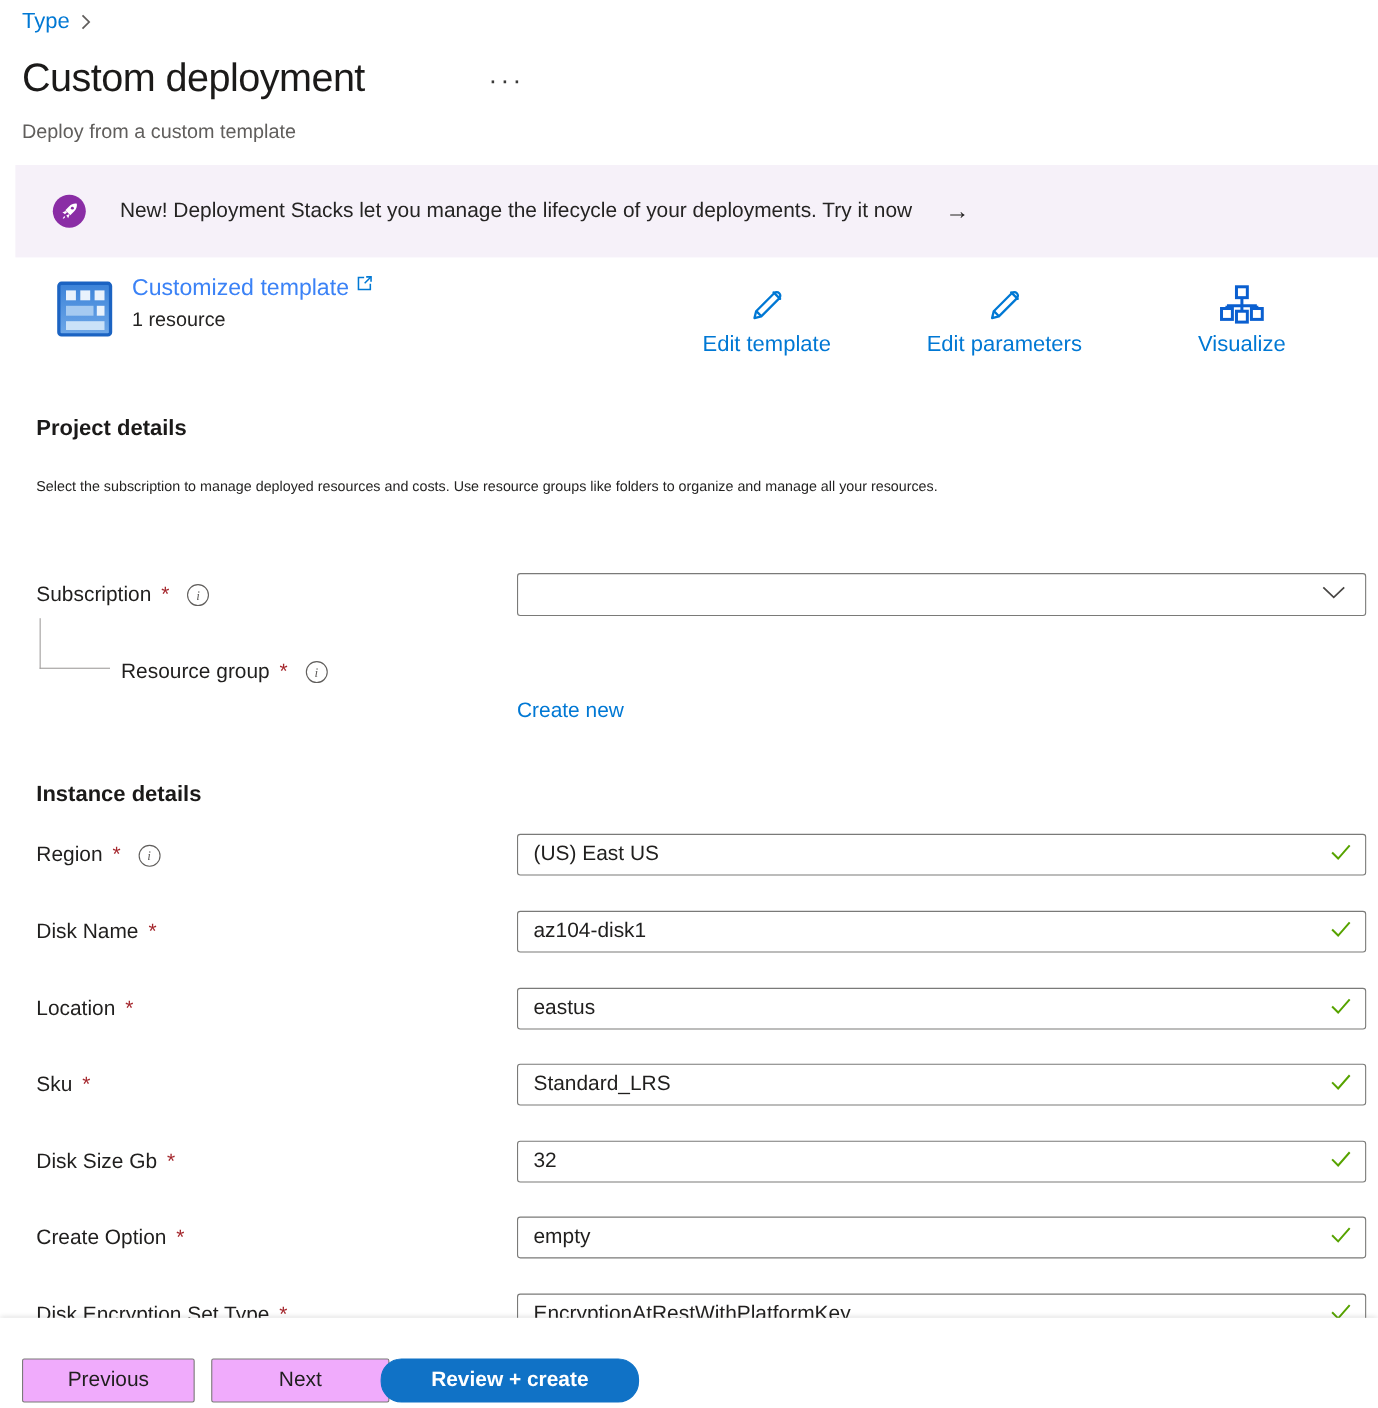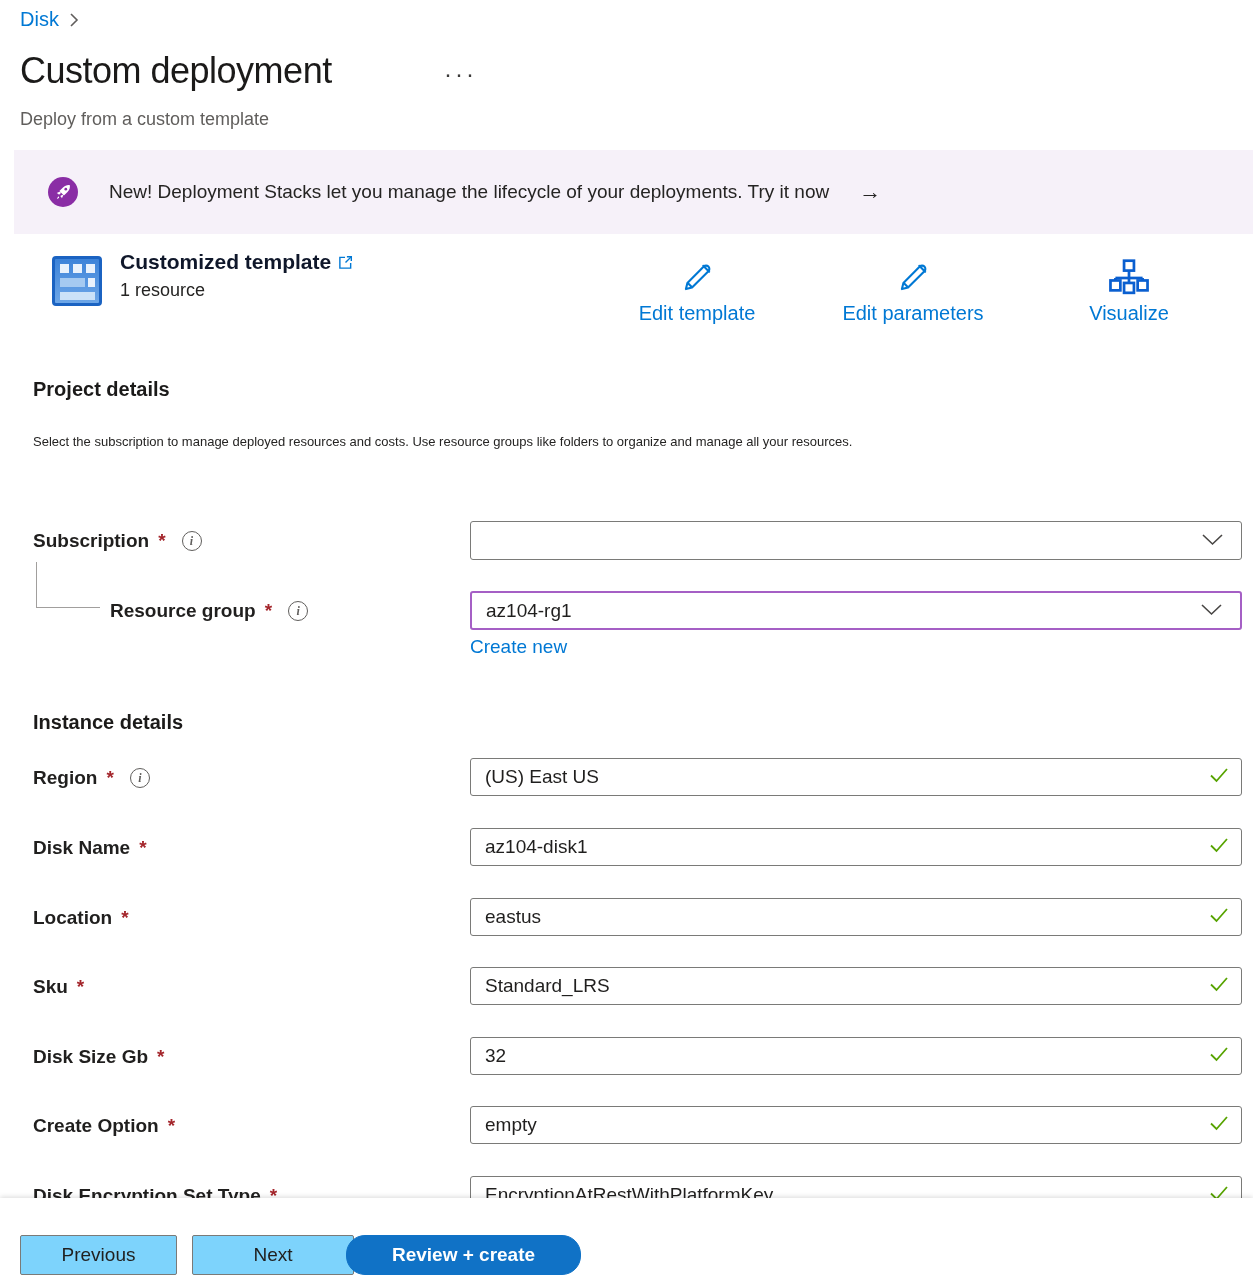--- a/index.html
+++ b/index.html
@@ -15,64 +15,64 @@
   .ellipsis-btn{position:absolute;left:444px;top:62px;font-size:24px;letter-spacing:3px;color:#3b3a39;cursor:pointer;line-height:1;}
   .subtitle{position:absolute;left:20px;top:109px;font-size:18px;color:#605E5C;}
   
   .banner{position:absolute;left:14px;top:150px;width:1239px;height:84px;background:#F6F1F9;display:flex;align-items:center;padding-left:34px;box-sizing:border-box;cursor:pointer;gap:16px;}
   .rocket-circle{width:30px;height:30px;border-radius:50%;background:#8A2DA5;display:flex;align-items:center;justify-content:center;flex:0 0 auto;}
   .banner-text{margin-left:15px;font-size:19px;color:#252423;}
   .banner-arrow{margin-left:14px;font-size:22px;color:#252423;line-height:1;}
   
   .tpl-icon{position:absolute;left:50px;top:254px;}
   .tpl-text{position:absolute;left:120px;top:250px;}
-  .tpl-link{font-size:21px;color:#0f172a;text-decoration:none;cursor:pointer;display:inline-flex;align-items:center;gap:7px;font-weight:bold;}
+  .tpl-link{font-size:21px;color:#3b82f6;text-decoration:none;cursor:pointer;display:inline-flex;align-items:flex-start;gap:7px;}
   .tpl-count{font-size:18px;color:#252423;margin-top:6px;}
   
   .actions{position:absolute;left:589px;top:256px;width:648px;display:flex;}
   .action{width:216px;display:flex;flex-direction:column;align-items:center;cursor:pointer;}
   .action .icon-wrap{height:44px;display:flex;align-items:center;justify-content:center;}
   .action .action-label{font-size:20px;color:#0078D4;margin-top:2px;}
   
   .section-heading{position:absolute;left:33px;font-size:20px;font-weight:700;color:#1b1a19;}
   .description{position:absolute;left:33px;top:426px;width:1150px;font-size:13px;line-height:31px;color:#252423;}
   
-  .field-label{position:absolute;left:33px;font-size:19px;color:#201F1E;display:flex;align-items:center;gap:6px;font-weight:bold;}
+  .field-label{position:absolute;left:33px;font-size:19px;color:#201F1E;display:flex;align-items:center;gap:6px;}
   .req{color:#A4262C;margin-left:3px;}
   .info{width:18px;height:18px;border-radius:50%;border:1px solid #605E5C;color:#605E5C;
         display:inline-flex;align-items:center;justify-content:center;font-size:12px;font-style:italic;
         font-family:"Liberation Serif",serif;margin-left:10px;cursor:pointer;flex:0 0 auto;}
   .fbox{position:absolute;left:470px;width:772px;height:38px;border:1px solid #7a7a78;border-radius:3px;
         background:#fff;display:flex;align-items:center;box-sizing:border-box;padding:0 44px 0 14px;cursor:text;}
   .fbox .fval{font-size:19px;color:#201F1E;white-space:nowrap;}
   .fbox .check{position:absolute;right:12px;top:50%;transform:translateY(-50%);}
   .dropdown{cursor:pointer;}
   .dropdown .chev{position:absolute;right:18px;top:50%;transform:translateY(-50%);}
   .rg-focus{border:2px solid #A55FC5;}
   .connector{position:absolute;left:36px;top:562px;width:63px;height:45px;border-left:1px solid #a19f9d;border-bottom:1px solid #a19f9d;}
   .create-new{position:absolute;left:470px;top:636px;font-size:19px;color:#0078D4;text-decoration:none;cursor:pointer;}
   .irow{position:absolute;left:0;width:100%;height:40px;}
   .irow .field-label{top:9px;}
   .irow .fbox{top:0;}
   
   .footer{position:absolute;left:0;top:1198px;width:100%;height:82px;background:#fff;box-shadow:0 -1px 5px rgba(0,0,0,0.15);}
   .btn{position:absolute;top:37px;height:40px;border-radius:2px;font-size:19px;display:flex;align-items:center;justify-content:center;cursor:pointer;box-sizing:border-box;font-family:"Liberation Sans",sans-serif;}
-  .btn-secondary{background:#7dd3fc;border:1px solid #7a7a78;color:#201F1E;}
+  .btn-secondary{background:#f0abfc;border:1px solid #7a7a78;color:#201F1E;}
   .btn-primary{background:#1072C6;border:1px solid #1072C6;color:#fff;font-weight:700;}
   #btn-previous{left:20px;width:157px;}
   #btn-next{left:192px;width:162px;}
   #btn-review{left:346px;width:235px;border-radius:19px;}
 </style>
 </head>
 <body>
 
 <div id="page">
 
   <div class="breadcrumb">
-    <a>Disk</a>
+    <a>Type</a>
     <svg width="10" height="16" viewBox="0 0 10 16" fill="none" stroke="#605E5C" stroke-width="1.6">
         <path d="M2 2l6 6-6 6"></path>
       </svg>
   </div>
 
   <div class="title">Custom deployment</div>
   <div class="ellipsis-btn">···</div>
   <div class="subtitle">Deploy from a custom template</div>
 
   <div class="banner">
@@ -173,28 +173,20 @@
 
   <div class="connector"></div>
 
   <div class="field-label" style="top:600px;left:110px">
     <span>Resource group</span>
     <span class="req">*</span>
     <span class="info">
         <span>i</span>
       </span>
   </div>
-  <div class="fbox dropdown rg-focus" style="top:591px;height:39px">
-    <span class="fval">az104-rg1</span>
-    <span class="chev">
-      <svg width="21" height="12" viewBox="0 0 21 12" fill="none" stroke="#484644" stroke-width="1.6">
-          <path d="M1 1l9.5 9L20 1"></path>
-        </svg>
-    </span>
-  </div>
   <a class="create-new">Create new</a>
 
   <div class="section-heading" style="top:711px">Instance details</div>
 
   <div class="irow" style="top:758px">
     <span class="field-label">
       <span>Region</span>
       <span class="req">*</span>
       <span class="info">
           <span>i</span>

